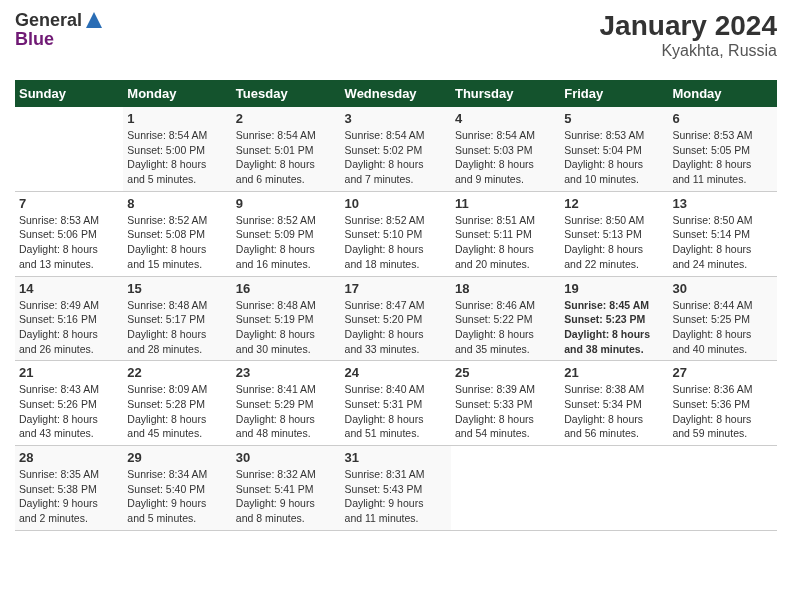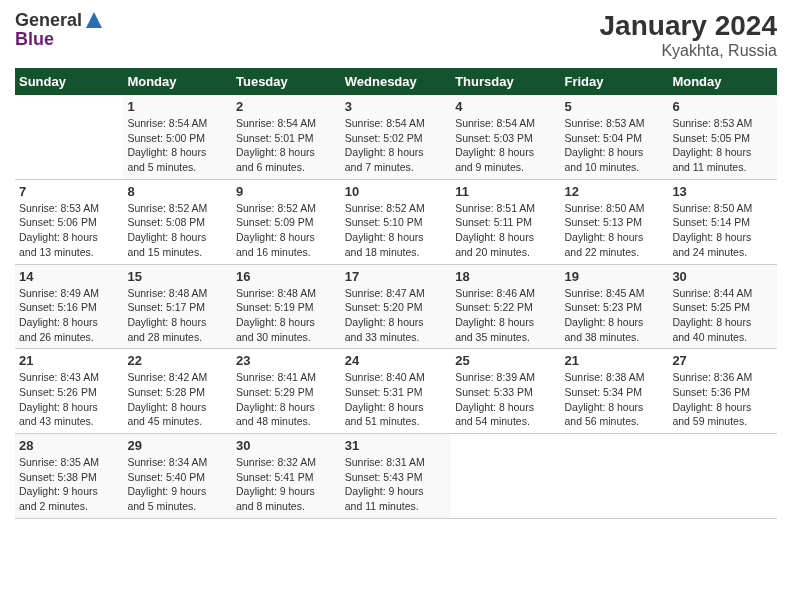--- a/index.html
+++ b/index.html
@@ -11,21 +11,21 @@
       overflow: hidden;
     }
     .container {
       width: 792px;
       padding: 10px 15px;
     }
     .header-row {
       display: flex;
       justify-content: space-between;
       align-items: flex-start;
-      margin-bottom: 8px;
+      margin-bottom: 20px;
     }
     .logo {
       display: flex;
       align-items: center;
     }
     .logo-text-general {
       font-size: 18px;
       font-weight: bold;
       color: #333;
       line-height: 1;
@@ -258,21 +258,21 @@
           </td>
           <td>
             <span class="day-num">18</span>
             <div class="day-info" style="white-space: pre-line;">Sunrise: 8:46 AM
 Sunset: 5:22 PM
 Daylight: 8 hours
 and 35 minutes.</div>
           </td>
           <td>
             <span class="day-num">19</span>
-            <div class="day-info" style="white-space: pre-line;">Sunrise: 8:45 AM
+            <div class="day-info" style="white-space: pre-line; font-weight: bold;">Sunrise: 8:45 AM
 Sunset: 5:23 PM
 Daylight: 8 hours
 and 38 minutes.</div>
           </td>
           <td>
             <span class="day-num">30</span>
             <div class="day-info" style="white-space: pre-line;">Sunrise: 8:44 AM
 Sunset: 5:25 PM
 Daylight: 8 hours
 and 40 minutes.</div>
@@ -281,21 +281,21 @@
         <tr>
           <td>
             <span class="day-num">21</span>
             <div class="day-info" style="white-space: pre-line;">Sunrise: 8:43 AM
 Sunset: 5:26 PM
 Daylight: 8 hours
 and 43 minutes.</div>
           </td>
           <td>
             <span class="day-num">22</span>
-            <div class="day-info" style="white-space: pre-line;">Sunrise: 8:42 AM
+            <div class="day-info" style="white-space: pre-line;">Sunrise: 8:09 AM
 Sunset: 5:28 PM
 Daylight: 8 hours
 and 45 minutes.</div>
           </td>
           <td>
             <span class="day-num">23</span>
             <div class="day-info" style="white-space: pre-line;">Sunrise: 8:41 AM
 Sunset: 5:29 PM
 Daylight: 8 hours
 and 48 minutes.</div>

